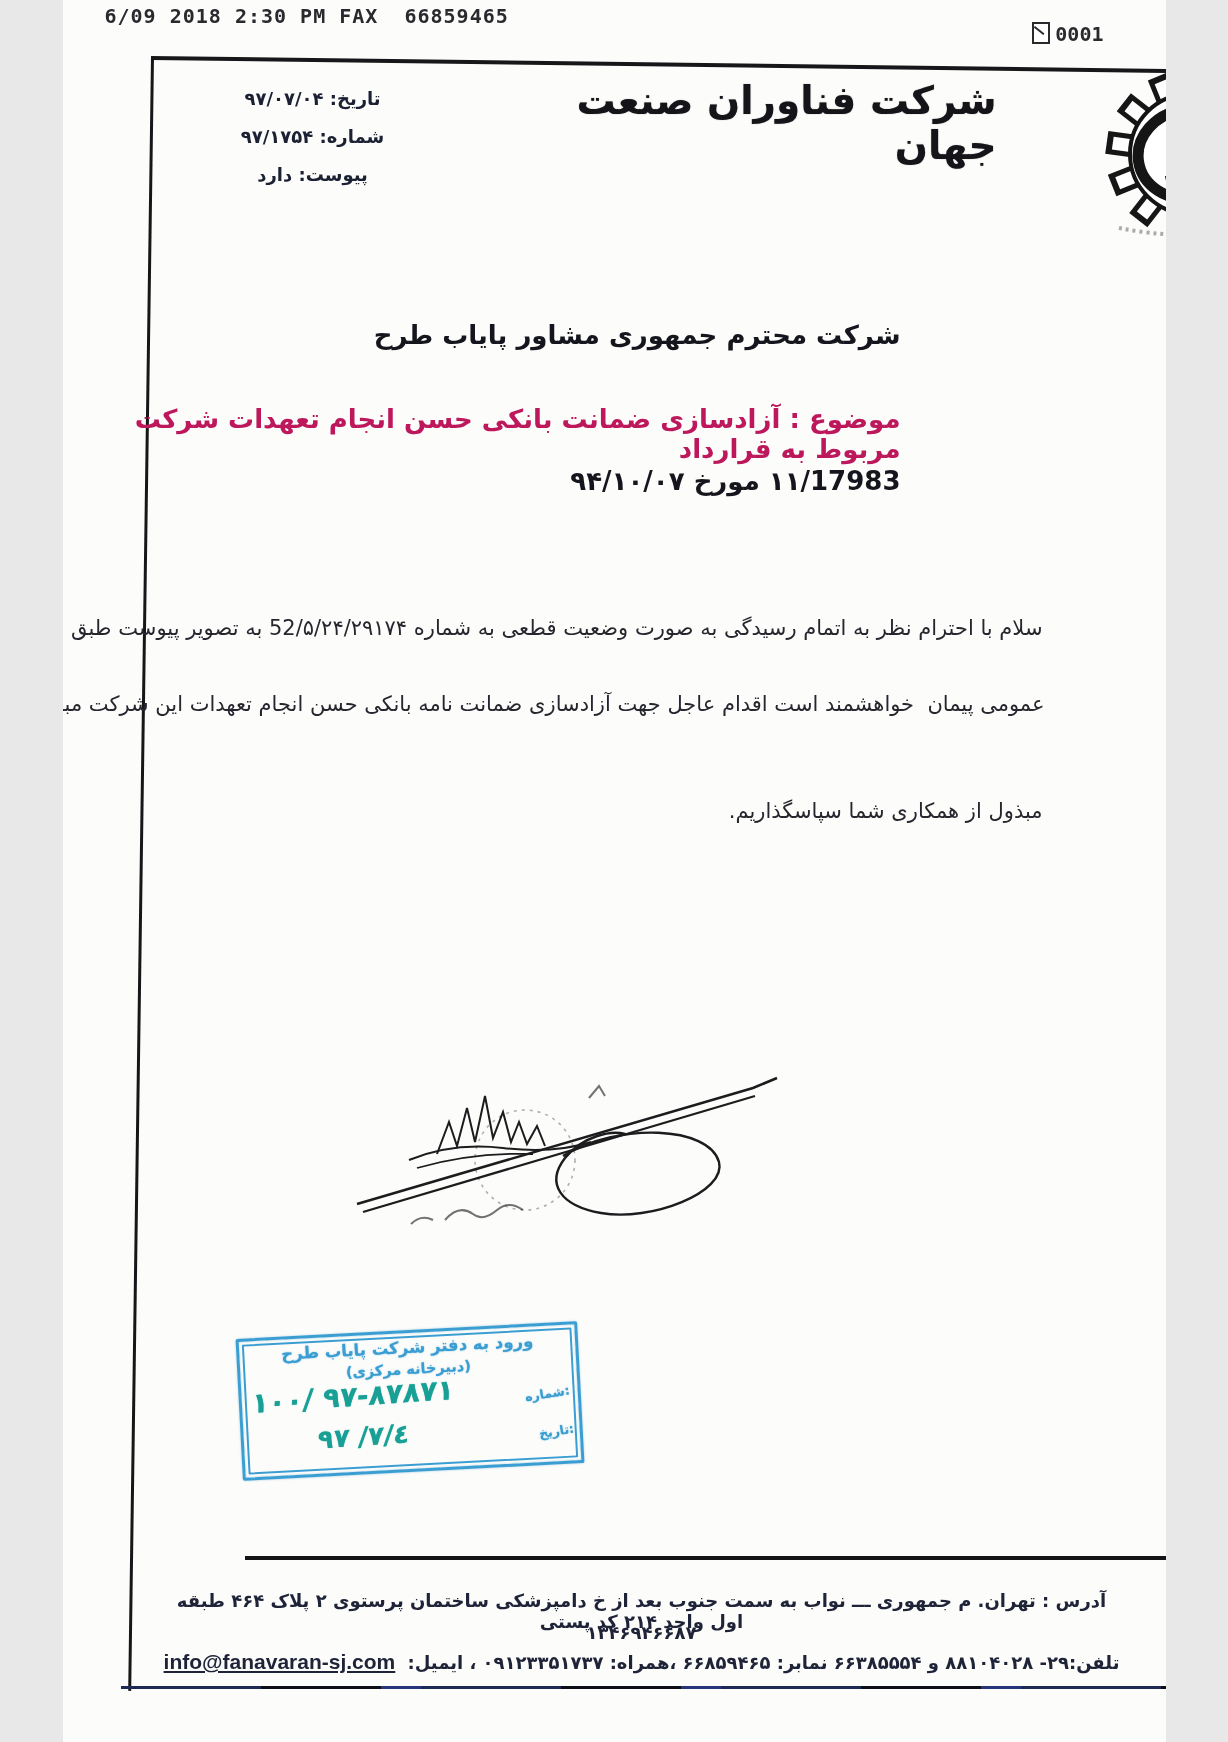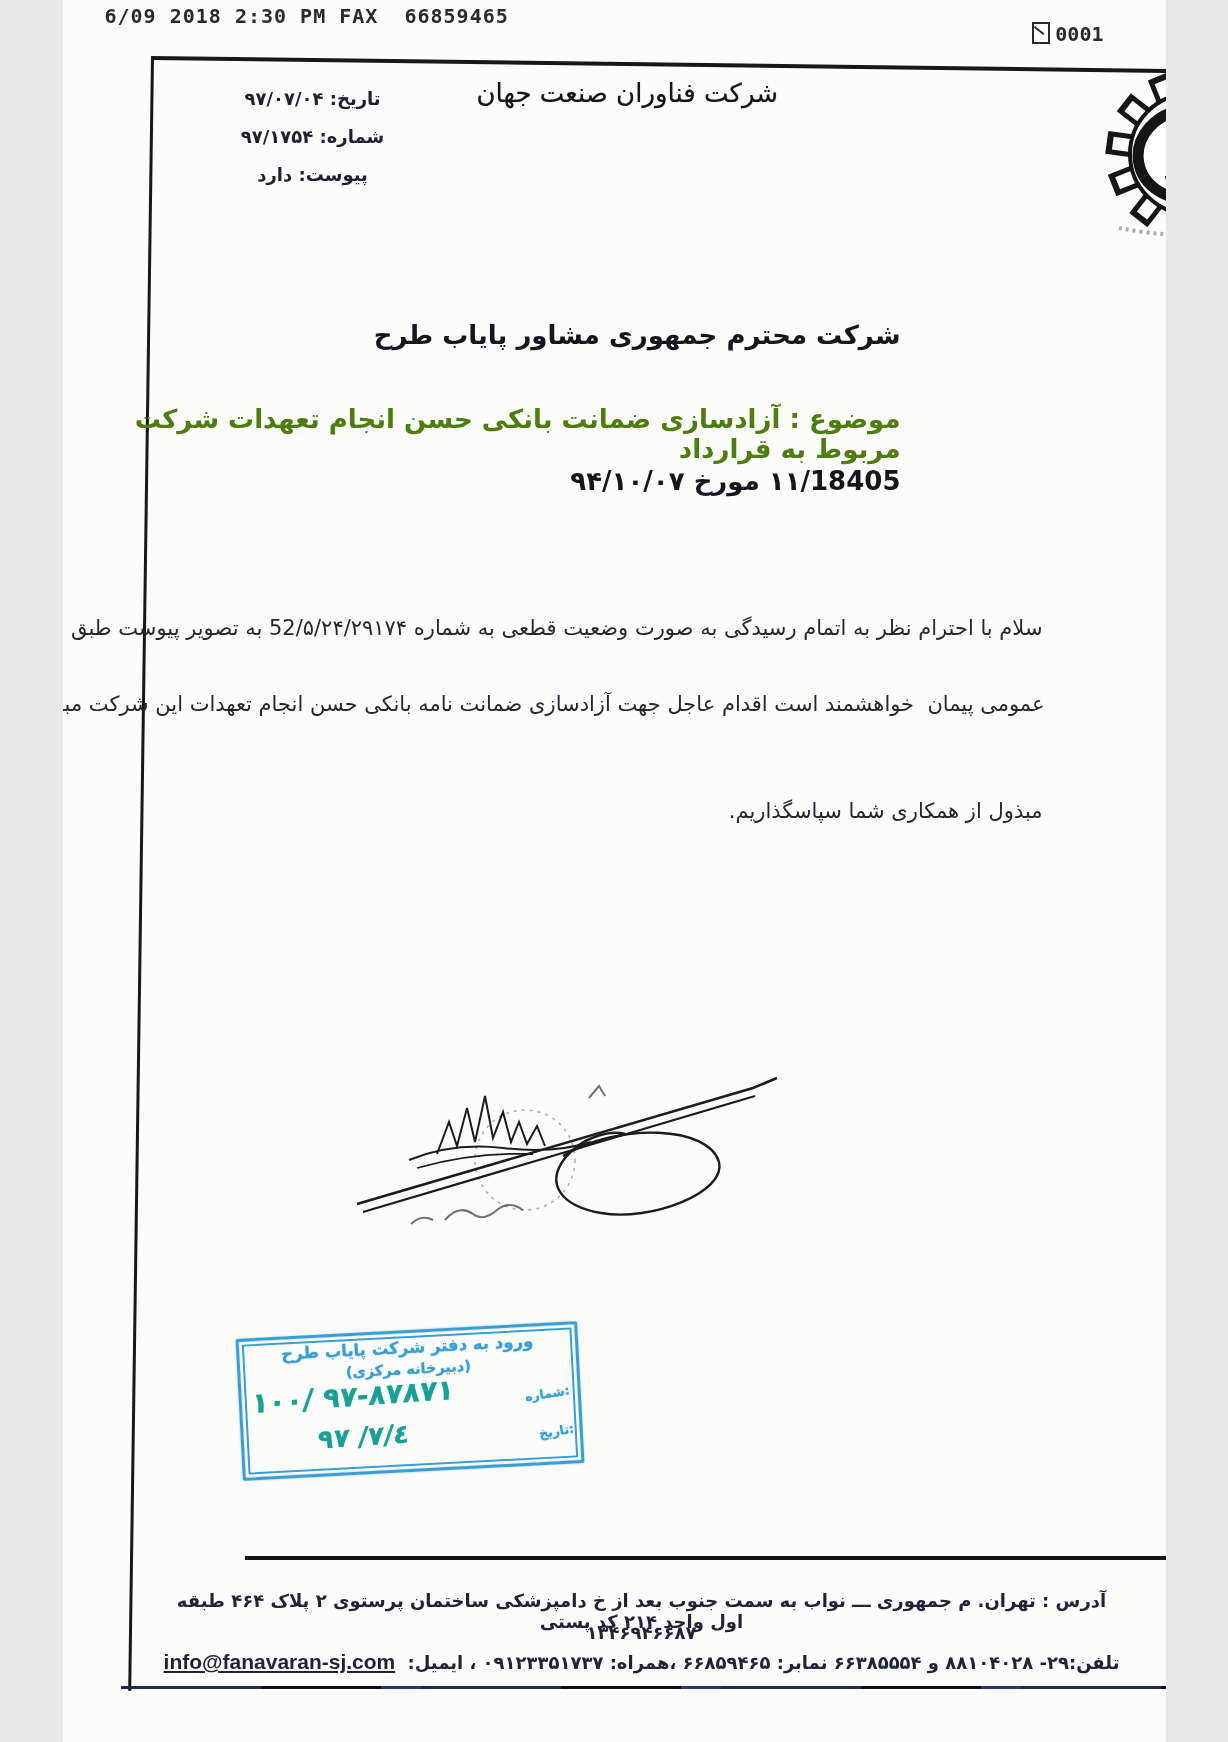--- a/index.html
+++ b/index.html
@@ -27,29 +27,29 @@
   .doc-icon::after{content:"";position:absolute;left:1px;top:2px;width:12px;height:2px;background:#2a2a2e;transform:rotate(38deg);transform-origin:left top;}
 
   
   .frame-top{left:88px;top:56px;width:1098px;height:4px;background:#17171a;transform:rotate(0.73deg);transform-origin:left top;}
   .frame-left{left:88px;top:57px;width:3px;height:1634px;background:#17171a;transform:rotate(0.8deg);transform-origin:top left;}
   .footer-divider{left:182px;top:1556px;width:1040px;height:4px;background:#141417;}
   .frame-bottom{left:58px;top:1686px;width:1170px;height:3px;
     background:repeating-linear-gradient(90deg,#1d2a55 0 140px,#0e0e18 140px 260px,#27357a 260px 300px);}
 
   
-  .company-title{left:414px;top:78px;width:520px;text-align:left;direction:rtl;
-    font-size:26px;font-weight:normal;color:#141419;text-shadow:0 0 1px rgba(20,20,25,.55);}
+  .company-title{left:414px;top:78px;width:520px;text-align:right;direction:rtl;
+    font-size:39px;font-weight:bold;color:#141419;text-shadow:0 0 1px rgba(20,20,25,.55);}
   .meta{left:150px;top:80px;width:200px;direction:rtl;text-align:center;
     font-size:18px;font-weight:600;line-height:38px;color:#1b2133;}
 
   
   .rtl{direction:rtl;}
   .recipient{right:265px;top:320px;font-size:26px;font-weight:bold;color:#15151d;}
-  .subject1{right:265px;top:404px;font-size:26px;font-weight:bold;color:#4d7c0f;}
+  .subject1{right:265px;top:404px;font-size:26px;font-weight:bold;color:#be185d;}
   .subject2{right:265px;top:466px;font-size:26px;font-weight:bold;color:#15151d;}
   .body-line{font-size:21px;color:#26262f;}
   .body1{right:123px;top:616px;}
   .body2{right:121px;top:692px;}
   .closing{right:123px;top:799px;}
 
   
   .stamp{left:176px;top:1330px;width:336px;height:136px;transform:rotate(-3deg);
     border:3px solid #3a9ed2;border-radius:2px;
     box-shadow:0 0 2px rgba(58,158,210,.5), inset 0 0 2px rgba(58,158,210,.5);}
@@ -130,21 +130,21 @@
     </g>
     <circle cx="95" cy="84" r="60" fill="#ffffff" stroke="#141414" stroke-width="4"></circle>
     <ellipse cx="95" cy="84" rx="52" ry="45" fill="#ffffff" stroke="#151515" stroke-width="11" transform="rotate(-8 95 84)"></ellipse>
     <path d="M95,42 C87,58 75,68 75,83 C75,95 84,103 95,103 C106,103 115,95 115,83 C115,68 103,58 95,42 Z" fill="#ffffff" stroke="#111111" stroke-width="5.5"></path>
     <text x="95" y="122" text-anchor="middle" font-size="21" font-weight="bold" letter-spacing="2" fill="#1a1a1a">WIT</text>
     <path d="M24,158 q60,12 146,6" fill="none" stroke="rgba(70,70,70,.45)" stroke-width="4" stroke-dasharray="3 4"></path>
   </svg>
 
   <div class="abs rtl recipient">شرکت محترم جمهوری مشاور پایاب طرح</div>
   <div class="abs rtl subject1">موضوع : آزادسازی ضمانت بانکی حسن انجام تعهدات شرکت مربوط به قرارداد</div>
-  <div class="abs rtl subject2">۱۱/18405 مورخ ۹۴/۱۰/۰۷</div>
+  <div class="abs rtl subject2">۱۱/17983 مورخ ۹۴/۱۰/۰۷</div>
   <div class="abs rtl body-line body1 pre">سلام با احترام نظر به اتمام رسیدگی به صورت وضعیت قطعی به شماره 52/۵/۲۴/۲۹۱۷۴ به تصویر پیوست طبق ماده ۱۴شرایط</div>
   <div class="abs rtl body-line body2 pre">عمومی پیمان  خواهشمند است اقدام عاجل جهت آزادسازی ضمانت نامه بانکی حسن انجام تعهدات این شرکت مبذول بفرمایید.</div>
   <div class="abs rtl body-line closing">مبذول از همکاری شما سپاسگذاریم.</div>
 
   <svg class="abs" style="left:290px;top:1038px;" width="430" height="195" viewBox="0 0 430 195">
     <g fill="none" stroke="#1c1c1f">
       <path d="M4,166 L400,50 L424,40" stroke-width="2.6"></path>
       <path d="M10,174 L402,58" stroke-width="2.2"></path>
       <path d="M210,118 C266,84 356,88 366,124 C374,154 298,184 248,175 C208,168 192,146 212,120 C230,98 258,92 272,96" stroke-width="2.4"></path>
       <path d="M84,116 L96,84 L104,108 L114,70 L122,104 L132,58 L140,100 L150,74 L158,104 L166,84 L174,106 L184,88 L192,108" stroke-width="2"></path>

